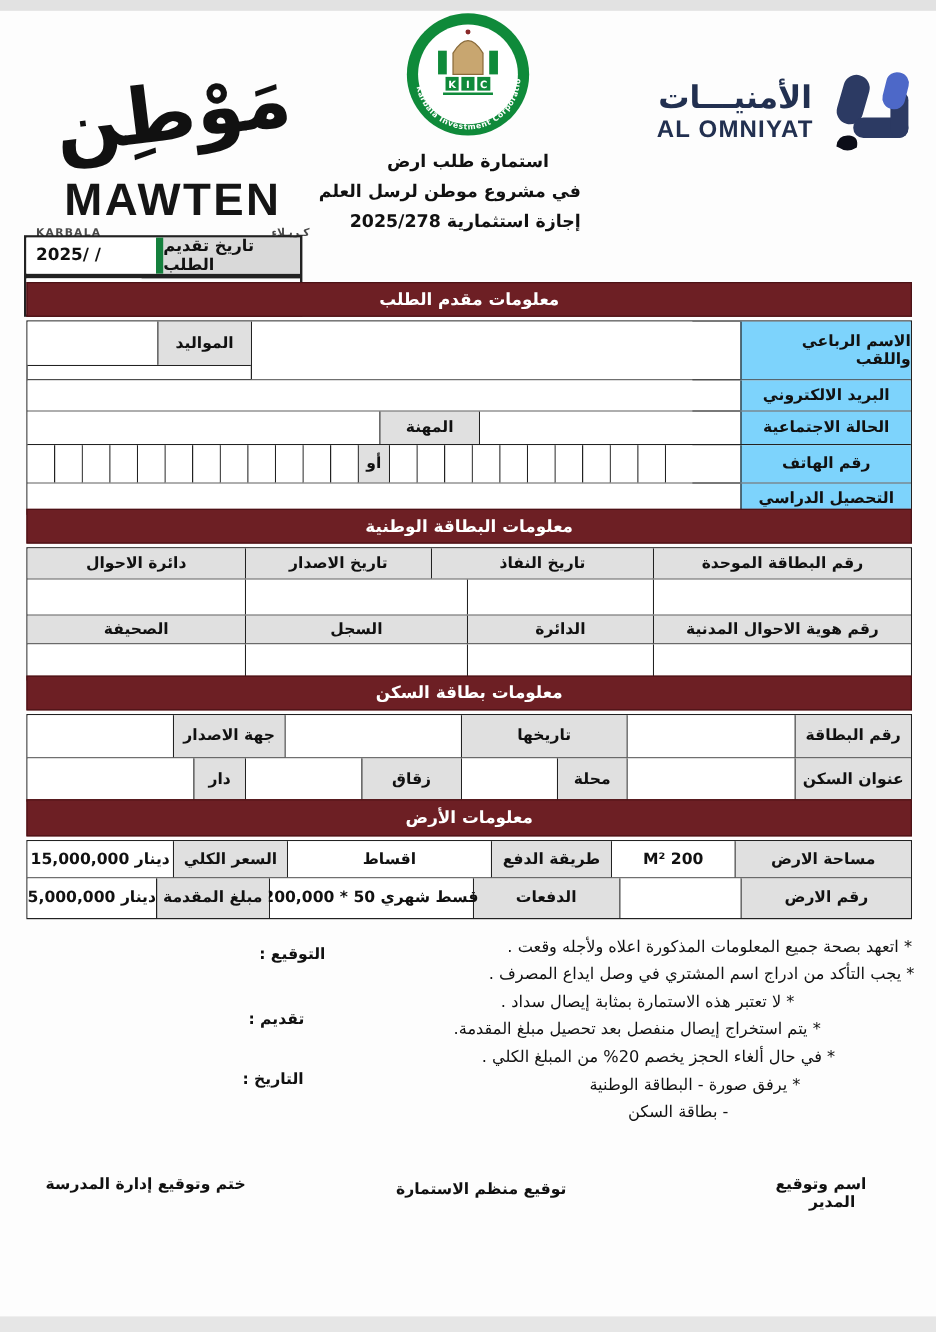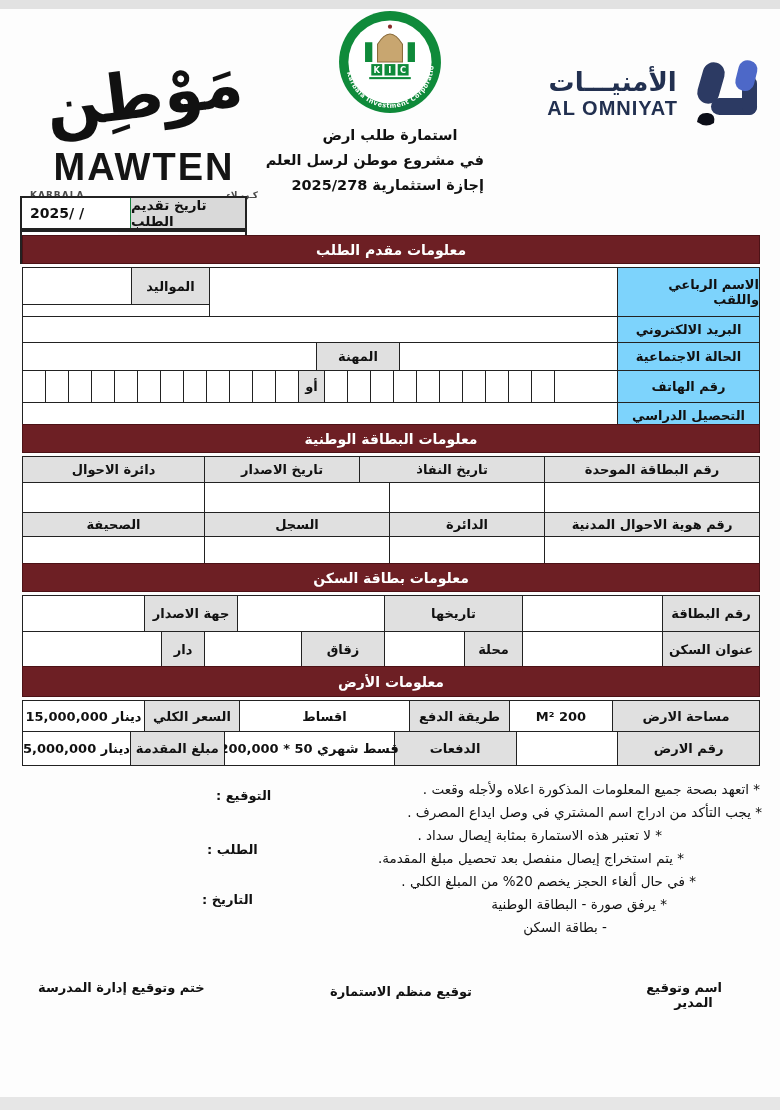--- a/index.html
+++ b/index.html
@@ -26,21 +26,21 @@
   .omniyat .mark{margin-left:6px;}
   .omniyat .txt{text-align:center;color:#223050;}
   .omniyat .ar{font-size:26px;font-weight:bold;line-height:1.1;}
   .omniyat .en{font-family:"Liberation Sans",sans-serif;font-size:20px;font-weight:bold;letter-spacing:1px;}
 
   
   .toprow{position:absolute;left:20px;top:196px;display:flex;font-weight:bold;flex-direction:column;}
   .group{display:flex;border:2px solid #222;height:30px;}
   .group .white{background:#fff;display:flex;align-items:center;padding:0 8px;font-size:14px;}
   .group .gray{background:#d9d9d9;display:flex;align-items:center;justify-content:center;
-    font-size:13.5px;border-left:1px solid #15803d;}
+    font-size:13.5px;border-left:6px solid #15803d;}
   .ltr{direction:ltr;unicode-bidi:isolate;}
 
   
   .section{position:absolute;left:22px;width:738px;}
   .sec-title{height:27px;background:#6d1f24;color:#fff;font-weight:bold;font-size:14px;
     display:flex;align-items:center;justify-content:center;border:1px solid #4c1216;}
   .rows{border:1.6px solid #222;margin-top:3px;background:#fff;}
   .row{display:flex;direction:rtl;}
   .row + .row{border-top:1.5px solid #222;}
   .cell{display:flex;align-items:center;justify-content:center;box-sizing:border-box;}
@@ -285,21 +285,21 @@
     <div class="t1">* اتعهد بصحة جميع المعلومات المذكورة اعلاه ولأجله وقعت .</div>
     <div class="t2">* يجب التأكد من ادراج اسم المشتري في وصل ايداع المصرف .</div>
     <div class="t3">* لا تعتبر هذه الاستمارة بمثابة إيصال سداد .</div>
     <div class="t4">* يتم استخراج إيصال منفصل بعد تحصيل مبلغ المقدمة.</div>
     <div class="t5">* في حال ألغاء الحجز يخصم 20% من المبلغ الكلي .</div>
     <div class="t6">* يرفق صورة  - البطاقة الوطنية</div>
     <div class="t7">- بطاقة السكن</div>
   </div>
 
   <div class="siglabel sig1">التوقيع :</div>
-  <div class="siglabel sig2">الطلب :</div>
+  <div class="siglabel sig2">تقديم :</div>
   <div class="siglabel sig3">التاريخ :</div>
 
   <div class="footer-item f-manager">
     <div>اسم وتوقيع</div>
     <div class="line2">المدير</div>
   </div>
   <div class="footer-item f-organizer">توقيع منظم الاستمارة</div>
   <div class="footer-item f-school">ختم وتوقيع إدارة المدرسة</div>
 
   <div class="strip bottom"></div>

